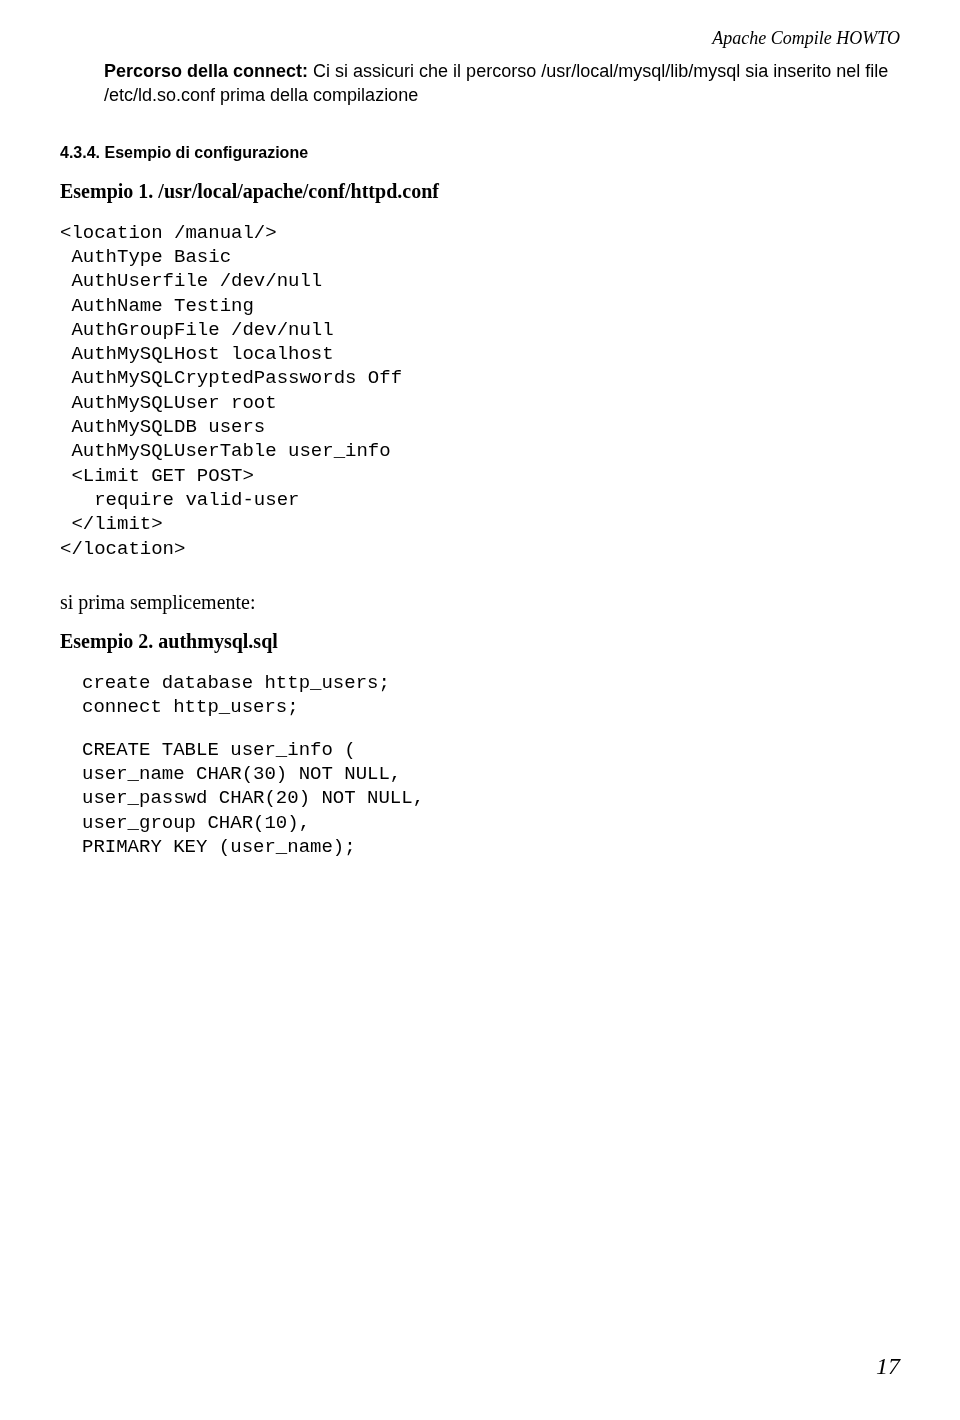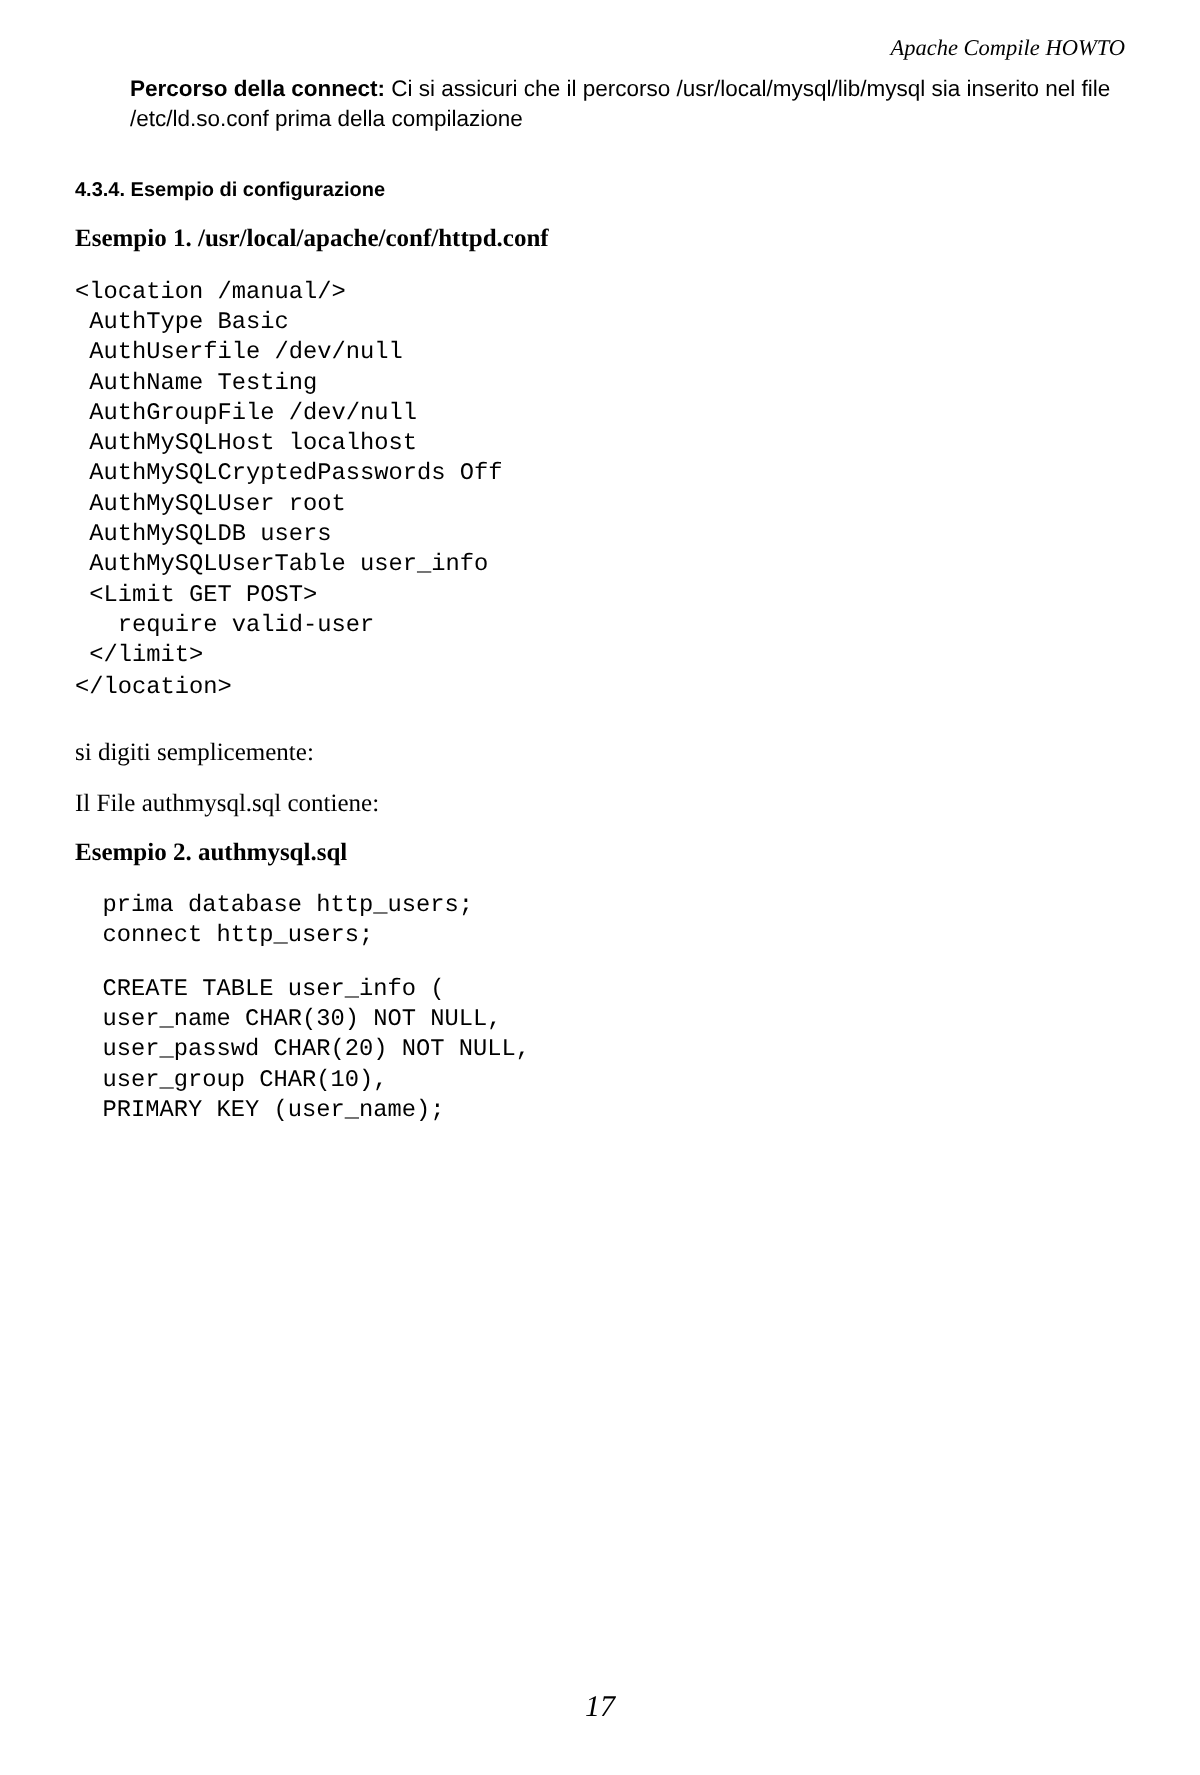--- a/index.html
+++ b/index.html
@@ -11,21 +11,20 @@
     color: #000;
   }
   .page {
     width: 960px;
     min-height: 1420px;
     padding: 28px 60px 40px 60px;
     box-sizing: border-box;
     position: relative;
     display: flex;
     flex-direction: column;
-    align-items: center;
   }
   .main-flow { flex: 1; }
   .header-right {
     text-align: right;
     font-style: italic;
     font-size: 18px;
     margin-bottom: 10px;
   }
   .body-text {
     font-size: 20px;
@@ -113,29 +112,28 @@
  AuthMySQLCryptedPasswords Off
  AuthMySQLUser root
  AuthMySQLDB users
  AuthMySQLUserTable user_info
  &lt;Limit GET POST&gt;
    require valid-user
  &lt;/limit&gt;
 &lt;/location&gt;</div>
 
 
-    <p class="body-text">si digiti semplicemente:</p>
+    <p class="body-text">si prima semplicemente:</p>
 
 
-    <p class="body-text">Il File authmysql.sql contiene:</p>
 
     <p class="ex-title">Esempio 2. authmysql.sql</p>
 
     <div class="code-indent">
-      <div class="code-block" style="margin-bottom:18px">prima database http_users;
+      <div class="code-block" style="margin-bottom:18px">create database http_users;
 connect http_users;</div>
       <div class="code-block">CREATE TABLE user_info (
 user_name CHAR(30) NOT NULL,
 user_passwd CHAR(20) NOT NULL,
 user_group CHAR(10),
 PRIMARY KEY (user_name);</div>
     </div>
 
   </div>
 

